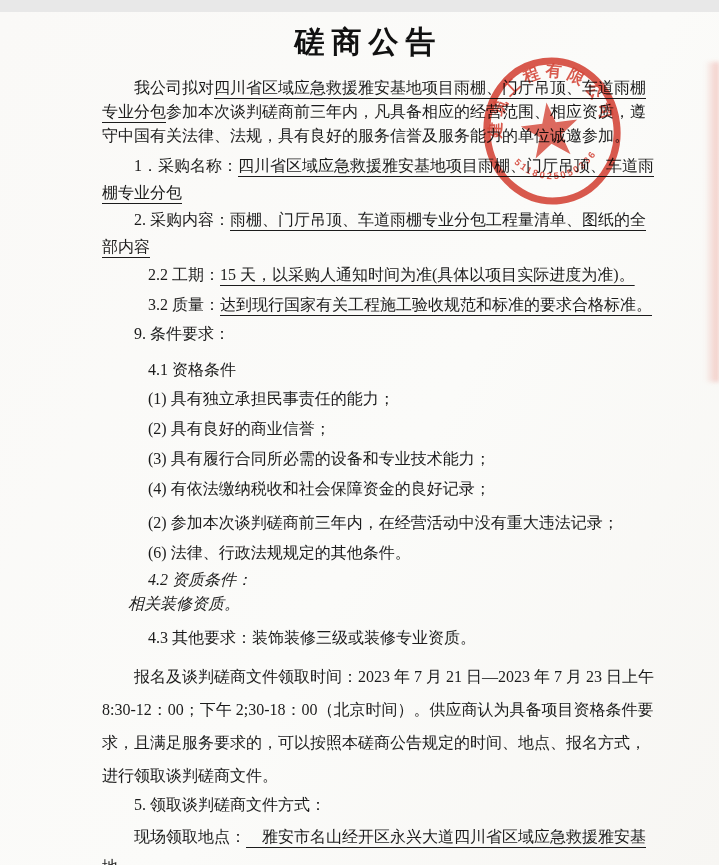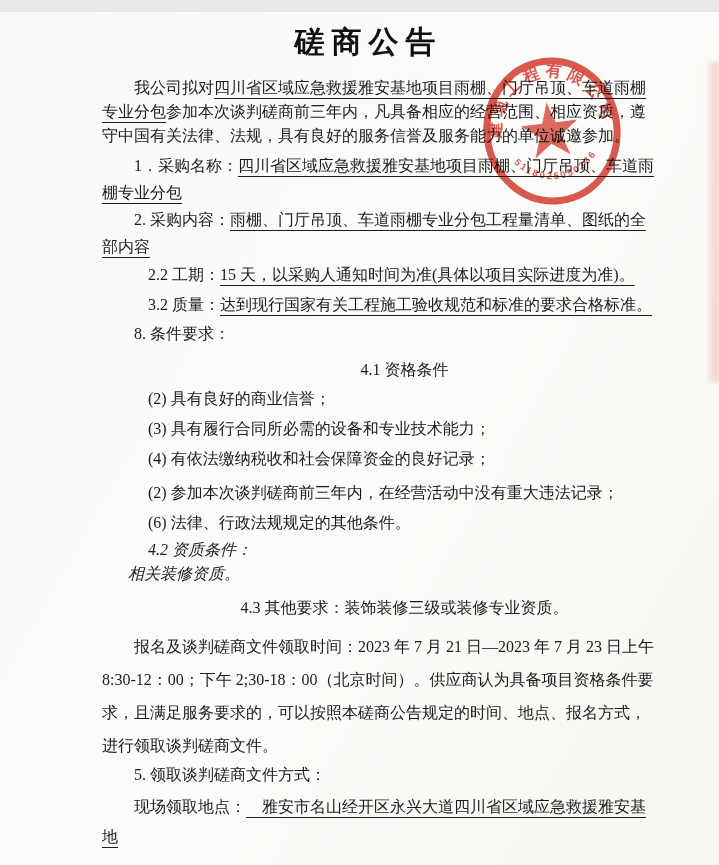--- a/index.html
+++ b/index.html
@@ -28,21 +28,21 @@
     font-weight: bold;
     letter-spacing: 7px;
     color: #111;
     margin: 0 0 16px -26px;
   }
   p { margin: 0; }
   .ln { line-height: 28px; }
   .para1 { line-height: 24px; text-indent: 32px; }
   .item2l { line-height: 27px; text-indent: 32px; margin-top: 0; }
   .item2l.first { margin-top: 4px; }
-  .sub { padding-left: 46px; line-height: 28px; text-align: center; }
+  .sub { padding-left: 46px; line-height: 28px; }
   .sub30 { padding-left: 46px; line-height: 30px; }
   .head2em { text-indent: 32px; }
   .mt4 { margin-top: 4px; }
   .mt8 { margin-top: 8px; }
   .cred-block { line-height: 24px; font-style: italic; }
   .cred-head { padding-left: 46px; }
   .cred-val { padding-left: 26px; }
   .signup { line-height: 33px; text-indent: 32px; margin-top: 8px; }
   .method { line-height: 26px; text-indent: 32px; }
   .pickup { line-height: 30px; text-indent: 32px; margin-top: 4px; }
@@ -86,24 +86,25 @@
 
   <p class="item2l first"><span>1．采购名称：</span><span class="u">四川省区域应急救援雅安基地项目雨棚、门厅吊顶、车道雨棚专业分包</span></p>
 
   <p class="item2l"><span>2. 采购内容：</span><span class="u">雨棚、门厅吊顶、车道雨棚专业分包工程量清单、图纸的全部内容</span></p>
 
 
   <p class="sub30"><span>2.2 工期：</span><span class="u">15 天，以采购人通知时间为准(具体以项目实际进度为准)。</span></p>
 
   <p class="sub30"><span>3.2 质量：</span><span class="u">达到现行国家有关工程施工验收规范和标准的要求合格标准。</span></p>
 
-  <p class="ln head2em">8. 条件要求：</p>
+  <p class="ln head2em">9. 条件要求：</p>
 
   <p class="ln sub mt8">4.1 资格条件</p>
 
+  <p class="sub30">(1) 具有独立承担民事责任的能力；</p>
   <p class="sub30">(2) 具有良好的商业信誉；</p>
   <p class="sub30">(3) 具有履行合同所必需的设备和专业技术能力；</p>
   <p class="sub30">(4) 有依法缴纳税收和社会保障资金的良好记录；</p>
   <p class="sub30 mt4">(2) 参加本次谈判磋商前三年内，在经营活动中没有重大违法记录；</p>
   <p class="sub30">(6) 法律、行政法规规定的其他条件。</p>
 
   <div class="cred-block">
     <p class="cred-head">4.2 资质条件：</p>
     <p class="cred-val">相关装修资质。</p>
   </div>

